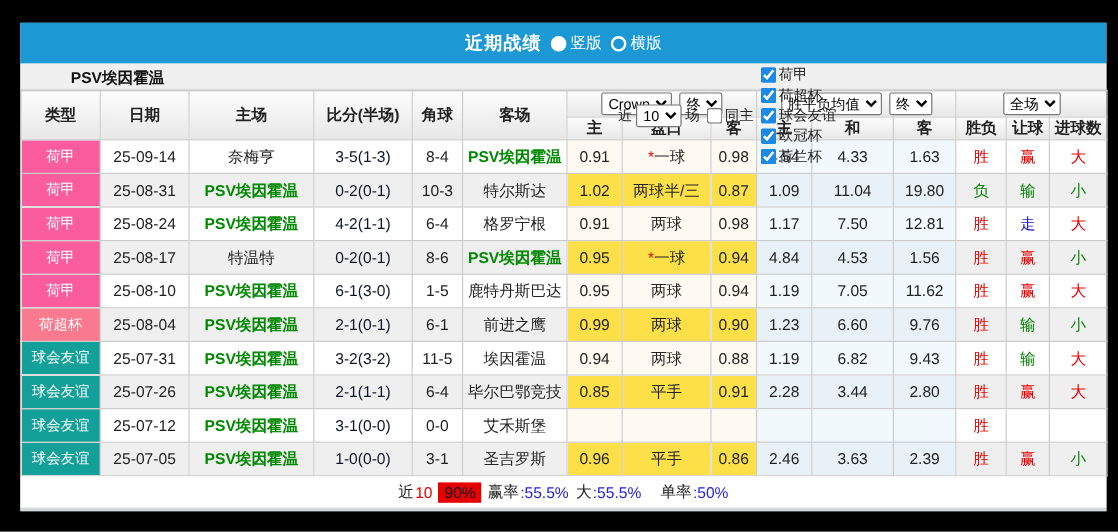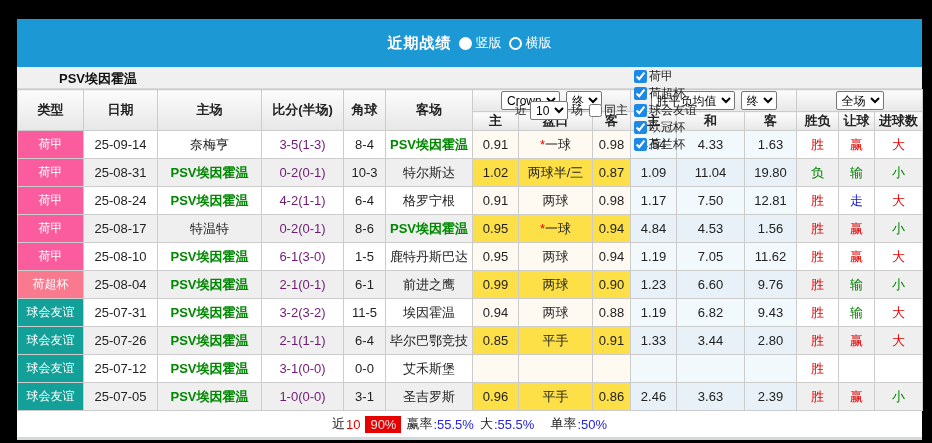--- a/index.html
+++ b/index.html
@@ -6,21 +6,21 @@
   html,body { margin:0; padding:0; }
   body {
     width:932px; height:443px; background:#000;
     font-family:"Liberation Sans", sans-serif;
     position:relative; overflow:hidden;
   }
   .window { position:absolute; left:17px; top:19px; width:905px; background:#fff; }
 
   
   .titlebar {
-    height:48px; background:#1c99d5; color:#fff;
+    height:34px; background:#1c99d5; color:#fff;
     display:flex; align-items:center; justify-content:center; gap:7px;
   }
   .titlebar .title { font-size:15px; font-weight:bold; letter-spacing:1px; }
   .radio-group { display:flex; align-items:center; gap:4px; font-size:13px; }
   .radio {
     width:13px; height:13px; border-radius:50%;
     border:2px solid #fff; display:inline-block; background:transparent;
   }
   .radio.checked { background:#fff; }
 
@@ -44,34 +44,34 @@
   td { height:28px; font-size:13px; color:#222; background:#fff; }
   tr.alt td { background:#efefef; }
   td.pan { background:#fffaf1; }  tr.alt td.pan { background:#fde047; }
   td.avg { background:#f2f9fd; }  tr.alt td.avg { background:#e8f1f7; }
   td.t-league   { background:#fa5c9d; color:#fff; font-size:12px; }
   td.t-supercup { background:#f9798e; color:#fff; font-size:12px; }
   td.t-friendly { background:#12a099; color:#fff; font-size:12px; }
   tr.alt td.t-league   { background:#fa5c9d; }
   tr.alt td.t-supercup { background:#f9798e; }
   tr.alt td.t-friendly { background:#12a099; }
-  .score { color:#701a75; }
+  .score { color:#0f172a; }
   .tg { color:#008800; font-weight:bold; }
   .red   { color:#e60000; }
   .green { color:#008000; }
   .blue  { color:#1414d2; }
   .star  { color:#e60000; }
   .hsel { display:inline-flex; gap:6px; align-items:center; justify-content:center; width:100%; }
 
   
   .footer {
     height:26px; background:#fff; display:flex; align-items:center; justify-content:center;
     font-size:13px; color:#222; gap:1px;
   }
-  .badge { background:#e60000; color:#e5e5e5; padding:1px 5px; margin:0 4px; }
+  .badge { background:#e60000; color:#0f172a; padding:1px 5px; margin:0 4px; }
   .bval { color:#2323dd; }
   .rnum { color:#e60000; }
   .bottom-strip { height:3px; background:#d3d8dd; }
 </style>
 </head>
 <body>
 
 <div class="window">
 
   <div class="titlebar">
@@ -302,21 +302,21 @@
         <tr class="alt">
     <td class="t-friendly">球会友谊</td>
     <td>25-07-26</td>
     <td class="tg">PSV埃因霍温</td>
     <td class="score">2-1(1-1)</td>
     <td>6-4</td>
     <td>毕尔巴鄂竞技</td>
     <td class="pan">0.85</td>
     <td class="pan"><span class="star"></span><span>平手</span></td>
     <td class="pan">0.91</td>
-    <td class="avg">1.33</td>
+    <td class="avg">2.28</td>
     <td class="avg">3.44</td>
     <td class="avg">2.80</td>
     <td class="red">胜</td>
     <td class="red">赢</td>
     <td class="red">大</td>
   </tr>
         <tr>
     <td class="t-friendly">球会友谊</td>
     <td>25-07-12</td>
     <td class="tg">PSV埃因霍温</td>

